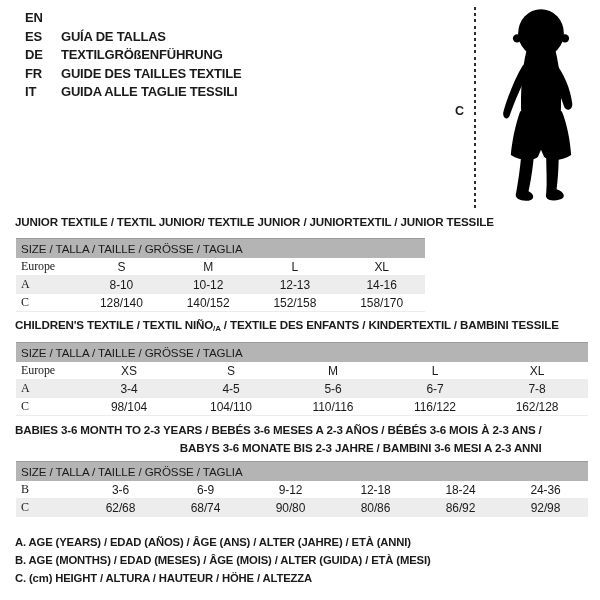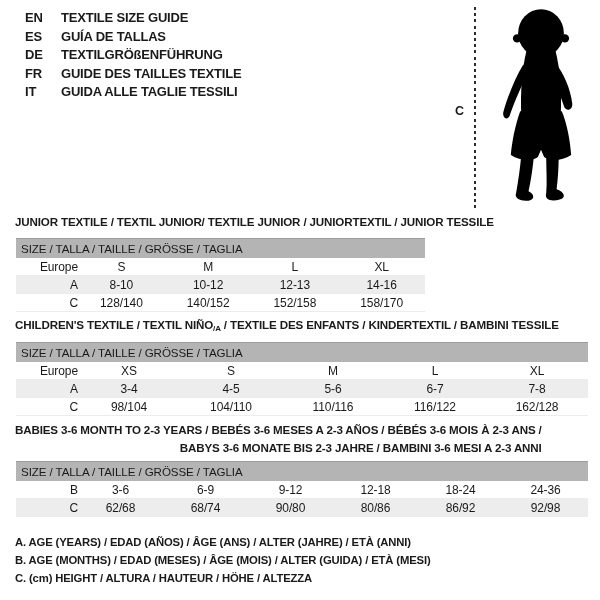--- a/index.html
+++ b/index.html
@@ -24,35 +24,34 @@
   .sub{font-size:8px;vertical-align:-2px;}
   
   .size-table{position:absolute;left:16px;border-collapse:collapse;table-layout:fixed;}
   #t1{top:238px;width:409px;}
   #t2{top:342px;width:572px;}
   #t3{top:461px;width:572px;}
   .size-table td{height:17px;font-size:12px;text-align:center;padding:0;
     letter-spacing:-0.1px;border-bottom:1px solid #ececec;}
   .size-table tr.hdr td{background:#b4b4b4;border-top:1px solid #9b9b9b;
     border-bottom:none;height:19px;font-size:11.6px;text-align:left;padding-left:5px;}
-  .size-table td.lbl{text-align:right;padding-left:5px;}
+  .size-table td.lbl{text-align:left;padding-left:5px;font-family:Liberation Serif, serif;}
   .size-table tr.stripe td{background:#ededed;}
   
   .legend{position:absolute;left:15px;top:534px;font-weight:700;font-size:11.3px;
     line-height:17.8px;letter-spacing:-0.15px;white-space:nowrap;}
 </style>
 </head>
 <body>
 
 <div class="page">
 
   <div class="langs">
     <div class="lang-row">
       <span>EN</span>
-      <span>TEXTILE SIZE GUIDE</span>
     </div>
     <div class="lang-row">
       <span>ES</span>
       <span>GUÍA DE TALLAS</span>
     </div>
     <div class="lang-row">
       <span>DE</span>
       <span>TEXTILGRÖßENFÜHRUNG</span>
     </div>
     <div class="lang-row">

